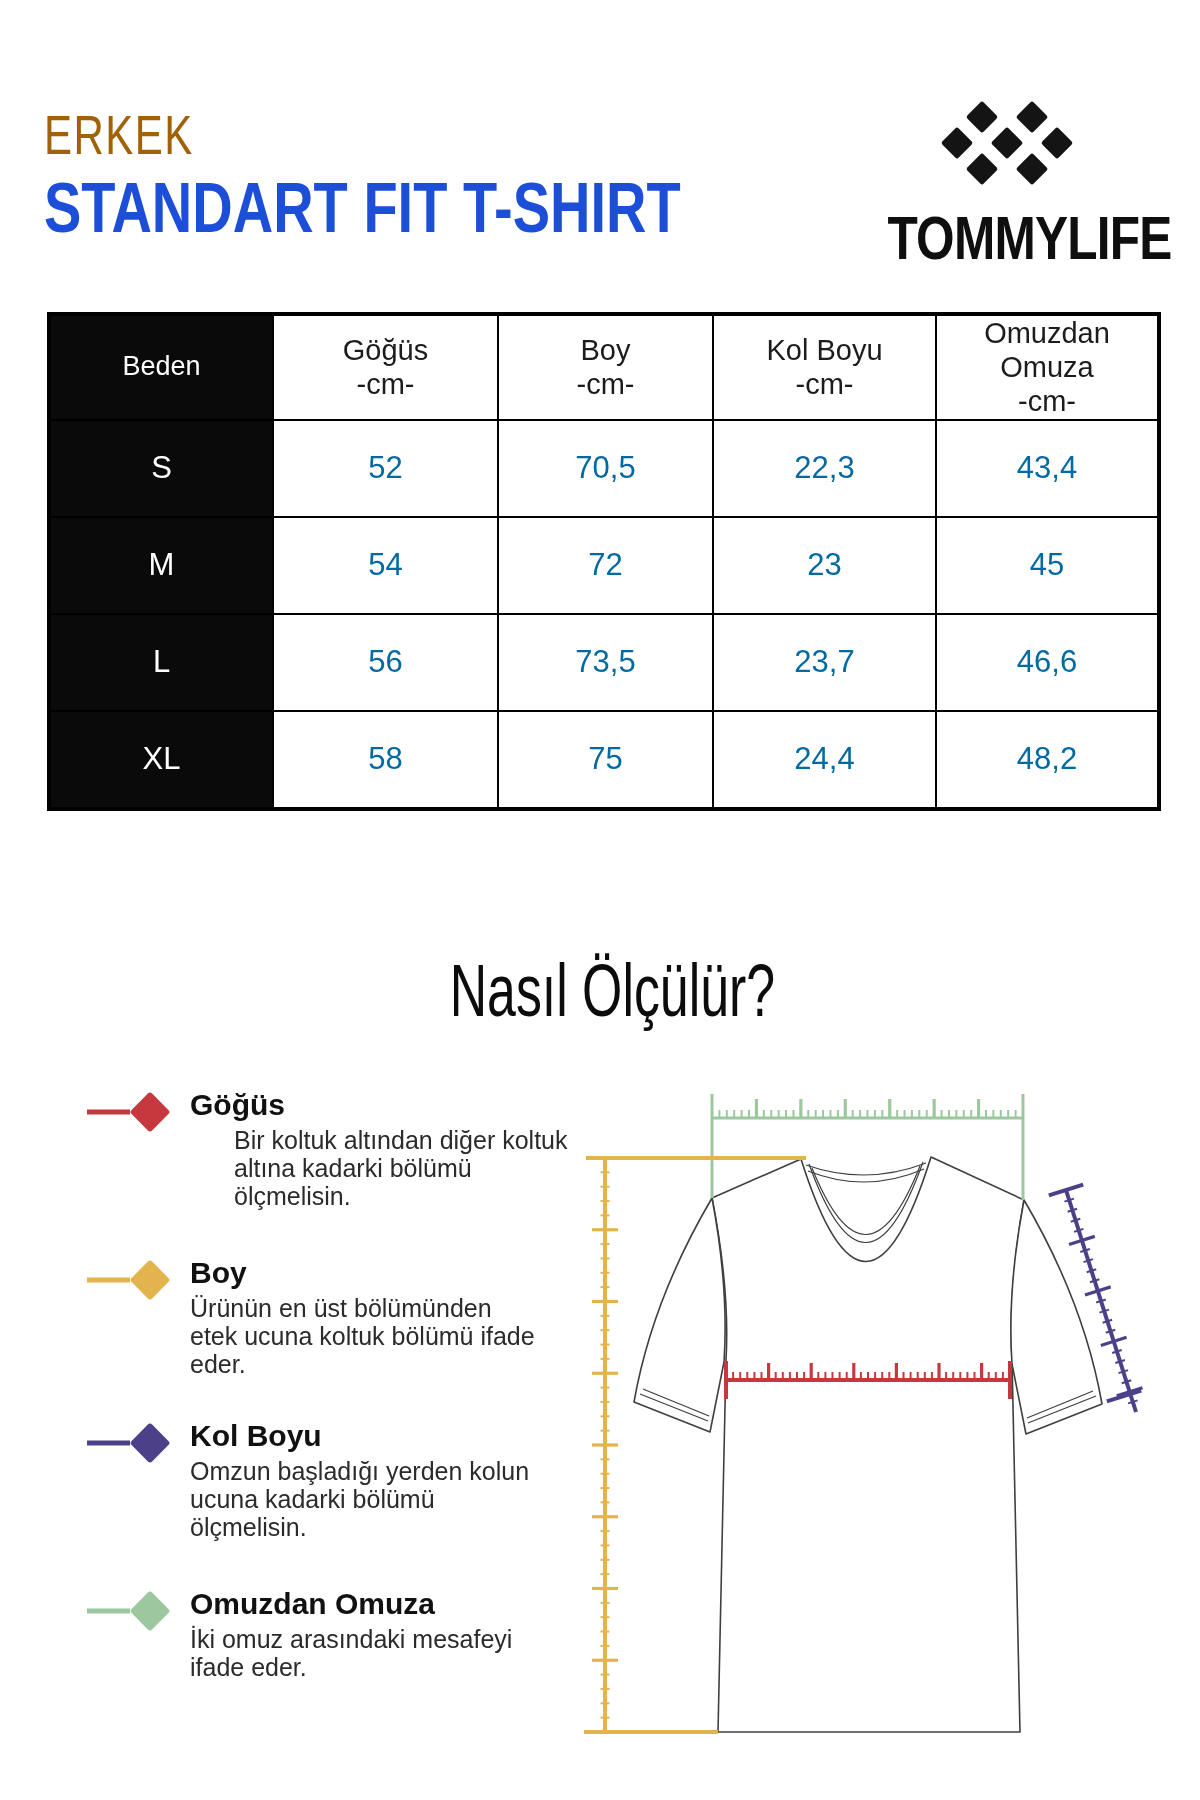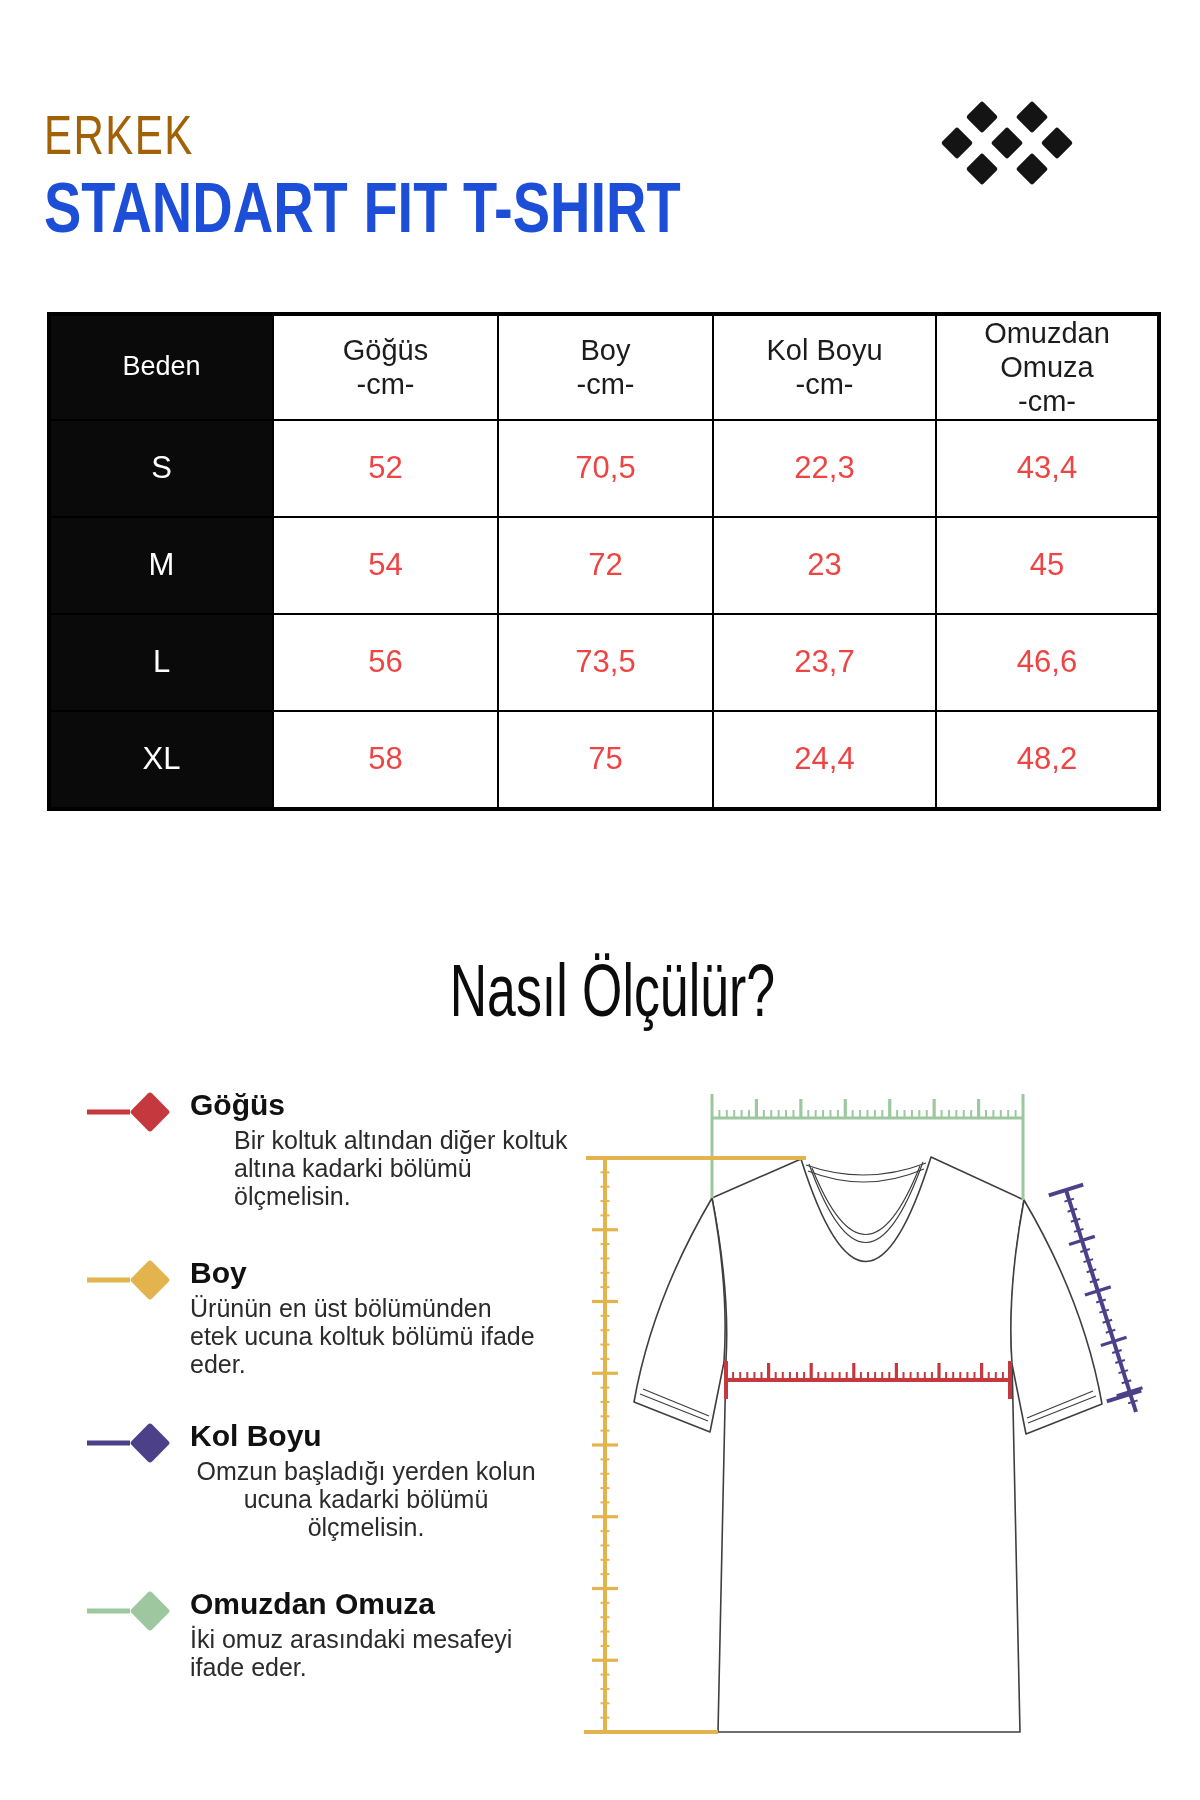--- a/index.html
+++ b/index.html
@@ -20,21 +20,21 @@
   .brand{position:absolute;left:852px;top:202px;width:310px;text-align:center;
          font-size:62px;font-weight:700;color:#0f0f0f;}
   .brand .cond{transform:scaleX(.8);letter-spacing:-1px;}
 
   
   table.size-table{position:absolute;left:47px;top:312px;width:1110px;
                    border-collapse:collapse;table-layout:fixed;
                    border:4px solid #000;}
   table.size-table th,table.size-table td{border:2px solid #000;text-align:center;
                    vertical-align:middle;height:95px;padding:0;font-weight:400;}
-  table.size-table td{font-size:31px;color:#ef4444;}
+  table.size-table td{font-size:31px;color:#0369a1;}
   table.size-table thead th{font-size:29px;line-height:1.18;color:#1c1c1c;background:#fff;}
   table.size-table .sizecol{background:#0a0a0a;color:#fff;font-size:31px;}
   table.size-table thead th.sizecol{font-size:27px;}
   table.size-table th .lbl{display:inline-block;}
   table.size-table th:nth-child(5) .lbl{max-width:160px;white-space:normal;}
   .unit{display:block;}
 
   
   .howto-title{position:absolute;left:0;top:948px;width:1224px;text-align:center;
                font-size:74px;font-weight:400;color:#0c0c0c;}
@@ -74,20 +74,23 @@
         <rect x="-11.5" y="-11.5" width="23" height="23" rx="2.5" transform="translate(105,49) rotate(45)"></rect>
         <rect x="-11.5" y="-11.5" width="23" height="23" rx="2.5" transform="translate(155,49) rotate(45)"></rect>
         <rect x="-11.5" y="-11.5" width="23" height="23" rx="2.5" transform="translate(80,75) rotate(45)"></rect>
         <rect x="-11.5" y="-11.5" width="23" height="23" rx="2.5" transform="translate(130,75) rotate(45)"></rect>
         <rect x="-11.5" y="-11.5" width="23" height="23" rx="2.5" transform="translate(180,75) rotate(45)"></rect>
         <rect x="-11.5" y="-11.5" width="23" height="23" rx="2.5" transform="translate(105,101) rotate(45)"></rect>
         <rect x="-11.5" y="-11.5" width="23" height="23" rx="2.5" transform="translate(155,101) rotate(45)"></rect>
       </g>
     </svg>
   </div>
+  <div class="brand">
+    <span class="cond center">TOMMYLIFE</span>
+  </div>
 
   <table class="size-table">
     <colgroup>
         <col style="width:224px">
         <col style="width:225px">
         <col style="width:215px">
         <col style="width:223px">
         <col style="width:223px">
       </colgroup>
     <thead>
@@ -152,21 +155,21 @@
     <div class="l-title" style="top:1256px;">Boy</div>
     <div class="l-desc" style="top:1294px;">Ürünün en üst bölümünden etek ucuna koltuk bölümü ifade eder.</div>
   </div>
 
   <div class="legend" style="top:0;">
     <svg class="marker" style="top:1420px;" viewBox="0 0 92 46">
       <line class="c2" x1="3" y1="23" x2="46" y2="23" stroke-width="5"></line>
       <rect class="f2" x="-14.5" y="-14.5" width="29" height="29" rx="3" transform="translate(66,23) rotate(45)"></rect>
     </svg>
     <div class="l-title" style="top:1419px;">Kol Boyu</div>
-    <div class="l-desc" style="top:1457px;text-align:center;">Omzun başladığı yerden kolun ucuna kadarki bölümü ölçmelisin.</div>
+    <div class="l-desc" style="top:1457px;">Omzun başladığı yerden kolun ucuna kadarki bölümü ölçmelisin.</div>
   </div>
 
   <div class="legend" style="top:0;">
     <svg class="marker" style="top:1588px;" viewBox="0 0 92 46">
       <line class="c3" x1="3" y1="23" x2="46" y2="23" stroke-width="5"></line>
       <rect class="f3" x="-14.5" y="-14.5" width="29" height="29" rx="3" transform="translate(66,23) rotate(45)"></rect>
     </svg>
     <div class="l-title" style="top:1587px;">Omuzdan Omuza</div>
     <div class="l-desc" style="top:1625px;">İki omuz arasındaki mesafeyi ifade eder.</div>
   </div>

